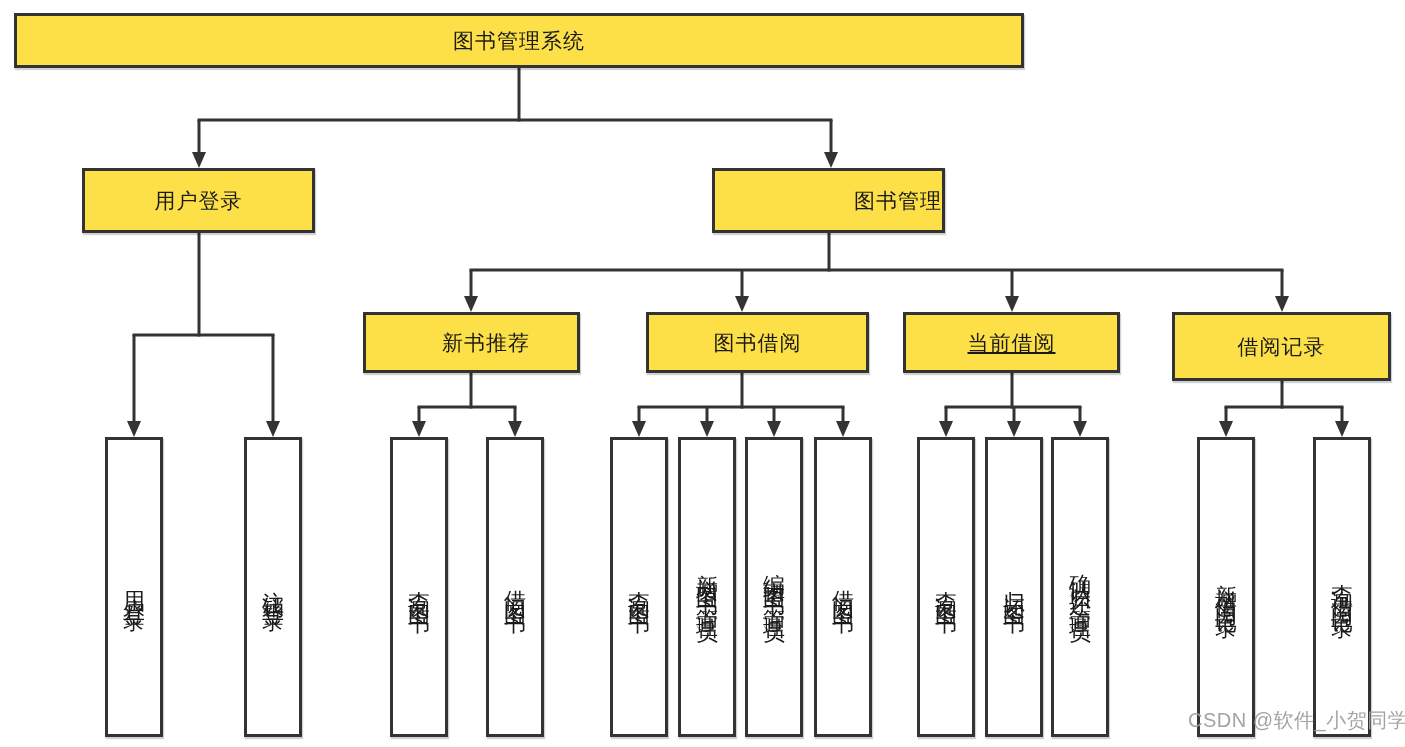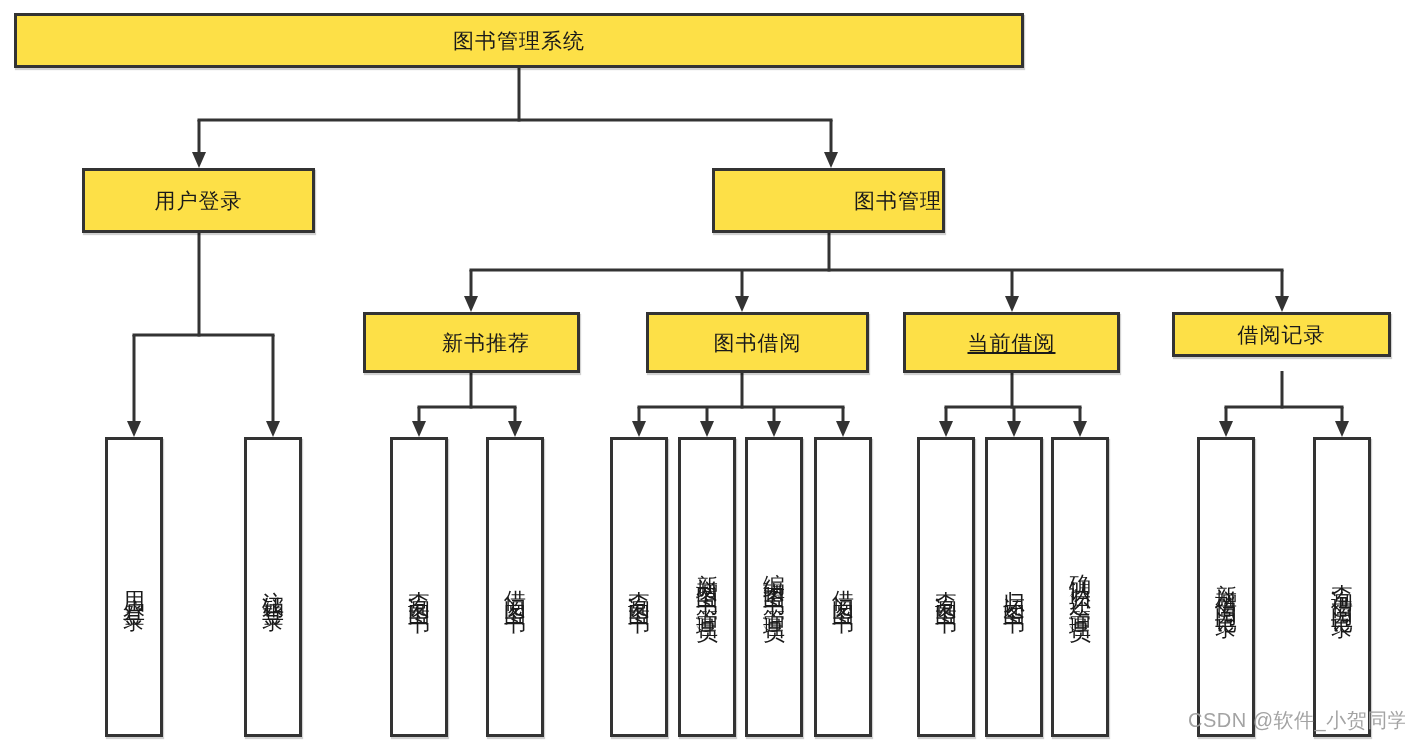--- a/index.html
+++ b/index.html
@@ -64,21 +64,21 @@
     white-space: nowrap;
   }
 
   
   #node-root            { left: 14px;   top: 13px;  width: 1010px; height: 55px; }
   #node-user-login      { left: 82px;   top: 168px; width: 233px;  height: 65px; }
   #node-book-management { left: 712px;  top: 168px; width: 233px;  height: 65px; justify-content: flex-end; }
   #node-new-book-recommend { left: 363px;  top: 312px; width: 217px; height: 61px; padding-left: 29px; }
   #node-book-borrowing     { left: 646px;  top: 312px; width: 223px; height: 61px; }
   #node-current-borrowing  { left: 903px;  top: 312px; width: 217px; height: 61px; text-decoration: underline; }
-  #node-borrowing-records  { left: 1172px; top: 312px; width: 219px; height: 45px; }
+  #node-borrowing-records  { left: 1172px; top: 312px; width: 219px; height: 69px; }
 
   #leaf-user-login          { left: 105px;  }
   #leaf-logout              { left: 244px;  }
   #leaf-query-books-1       { left: 390px;  }
   #leaf-borrow-books-1      { left: 486px;  }
   #leaf-query-books-2       { left: 610px;  }
   #leaf-add-books-admin     { left: 678px;  }
   #leaf-edit-books-admin    { left: 745px;  }
   #leaf-borrow-books-2      { left: 814px;  }
   #leaf-query-books-3       { left: 917px;  }

